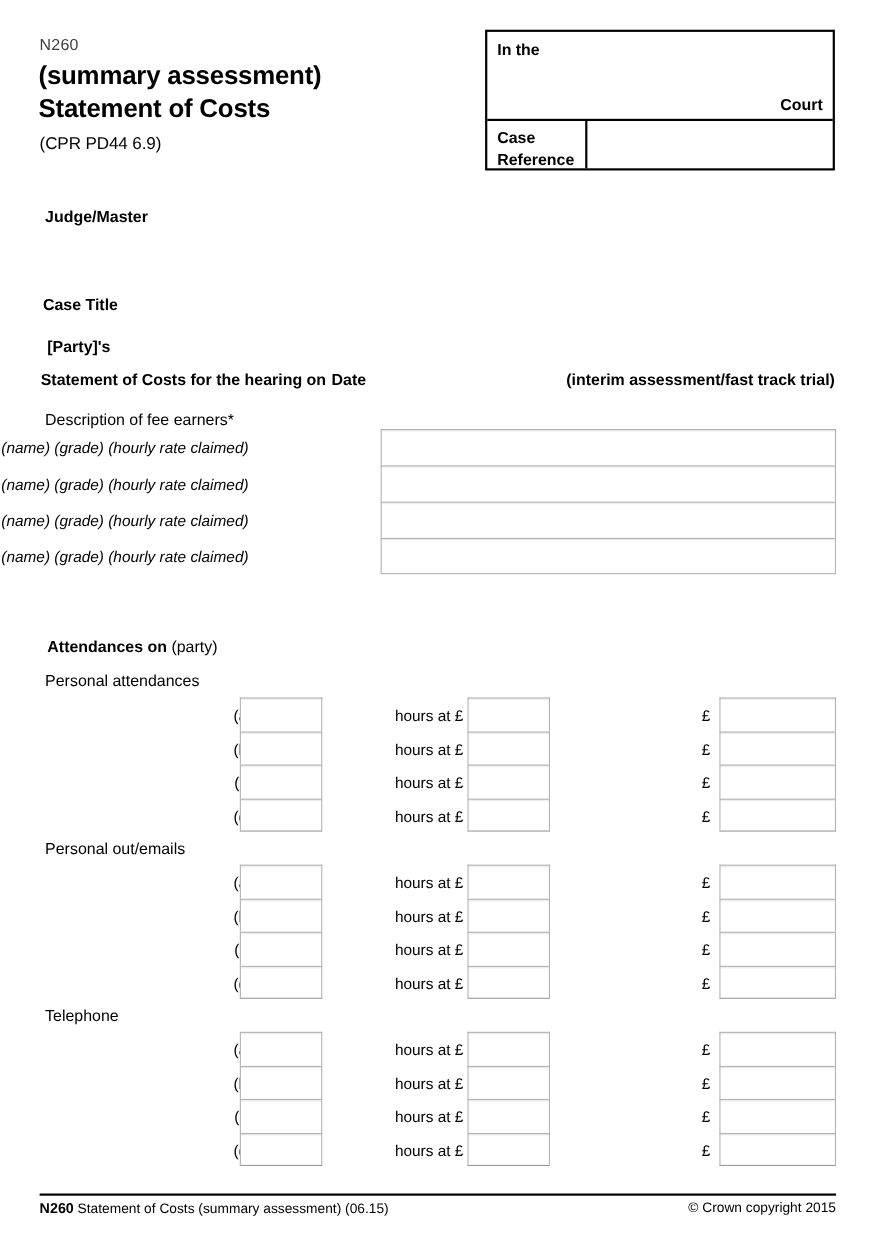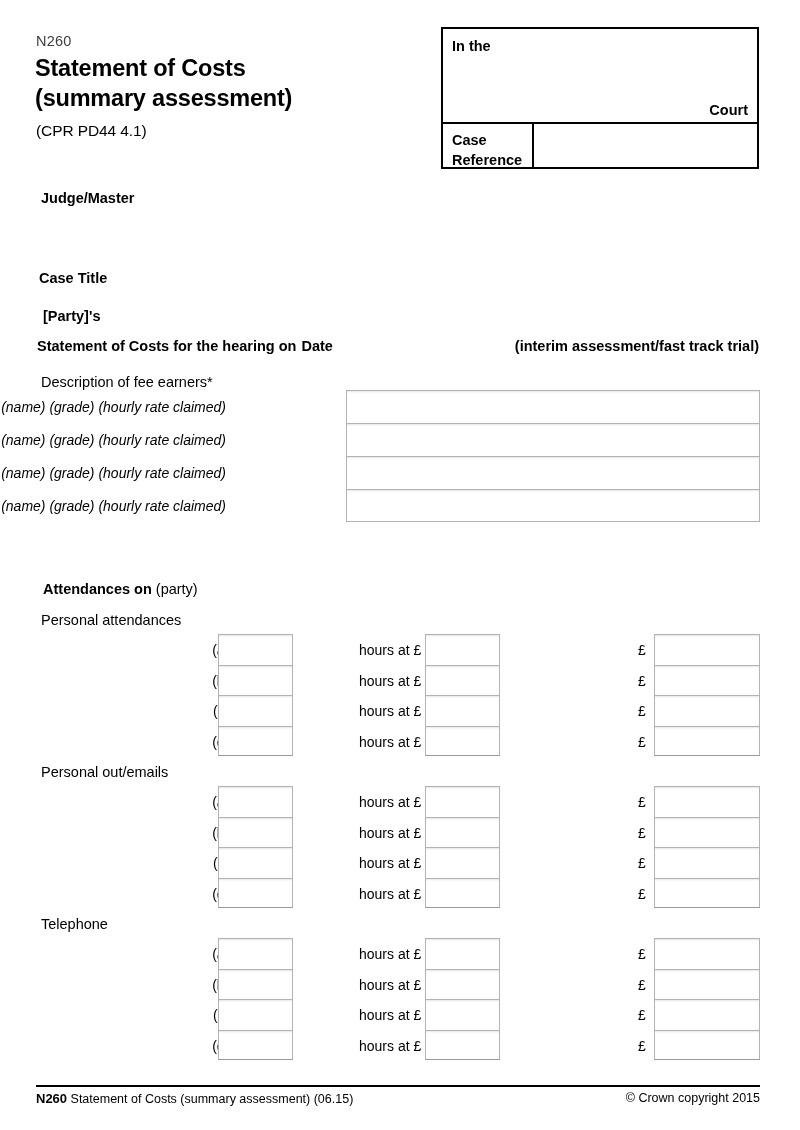--- a/index.html
+++ b/index.html
@@ -44,21 +44,21 @@
 
   
   .court-box {
     position: absolute;
     left: 441px; top: 27px;
     width: 318px;
     border: 2px solid #000;
     box-sizing: border-box;
   }
   .court-upper {
-    height: 95px;
+    height: 81px;
     position: relative;
     box-sizing: border-box;
     border-bottom: 2px solid #000;
   }
   .court-inthe {
     position: absolute;
     left: 9px; top: 9px;
     font-size: 14.5px;
     font-weight: bold;
   }
@@ -250,24 +250,24 @@
     font-size: 12.5px;
   }
 </style>
 </head>
 <body>
 
 <div class="page">
 
   <div class="form-code">N260</div>
   <div class="main-title">
+    <div>(summary assessment)</div>
     <div>Statement of Costs</div>
-    <div>(summary assessment)</div>
-  </div>
-  <div class="sub-title">(CPR PD44 4.1)</div>
+  </div>
+  <div class="sub-title">(CPR PD44 6.9)</div>
 
   <div class="court-box">
     <div class="court-upper">
       <span class="court-inthe">In the</span>
       <span class="court-word">Court</span>
     </div>
     <div class="court-lower">
       <div class="caseref-label">Case Reference</div>
       <div class="caseref-value"></div>
     </div>

